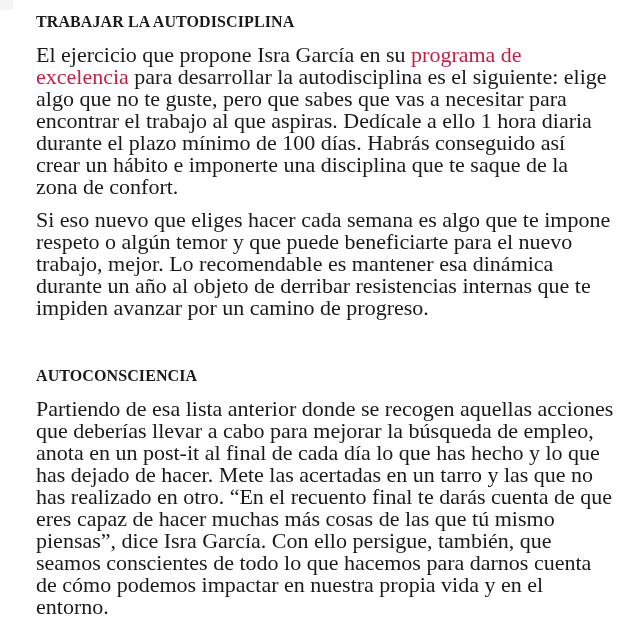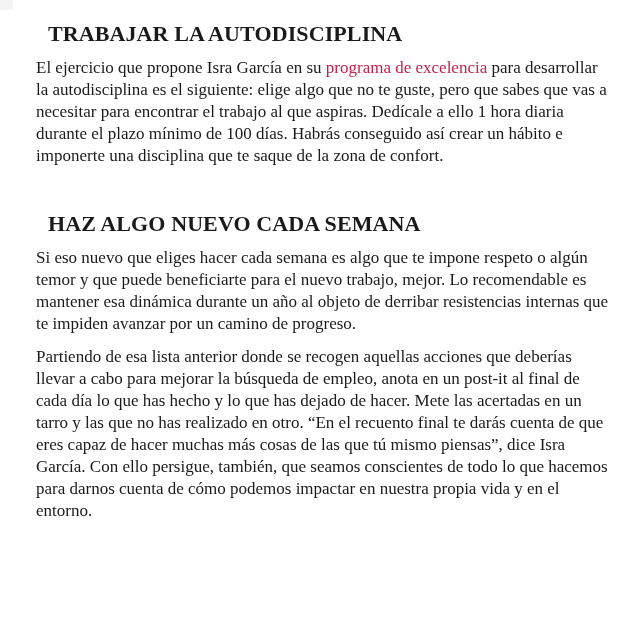--- a/index.html
+++ b/index.html
@@ -25,33 +25,33 @@
     top: 0;
     left: 0;
     width: 13px;
     height: 10px;
     background: var(--artifact-color);
   }
   main.article {
     padding: 11px 26px 0 36px;
   }
   section.article-section h2 {
-    font-size: 22px;
+    font-size: 16px;
     font-weight: bold;
     line-height: 22px;
     letter-spacing: 0.1px;
     color: var(--text-color);
-    margin: 12px;
+    margin: 0;
   }
   section.article-section + section.article-section h2 {
     margin-top: 46px;
   }
   section.article-section p {
     margin-top: 11px;
-    font-size: 17px;
+    font-size: 22px;
     line-height: 22px;
     color: var(--text-color);
   }
   a.inline-link {
     color: var(--link-color);
     text-decoration: none;
     cursor: pointer;
   }
 </style>
 </head>
@@ -60,24 +60,24 @@
 <div class="corner-artifact"></div>
 
 <main class="article">
 
   <section class="article-section">
     <h2>TRABAJAR LA AUTODISCIPLINA</h2>
     <p><span>El ejercicio que propone Isra García en su </span><a class="inline-link">programa de excelencia</a><span> para desarrollar la autodisciplina es el siguiente: elige algo que no te guste, pero que sabes que vas a necesitar para encontrar el trabajo al que aspiras. Dedícale a ello 1 hora diaria durante el plazo mínimo de 100 días. Habrás conseguido así crear un hábito e imponerte una disciplina que te saque de la zona de confort.</span></p>
   </section>
 
   <section class="article-section">
-    <h2>HAZ ALGO NUEVO CADA SEMANA</h2>
     <p>Si eso nuevo que eliges hacer cada semana es algo que te impone respeto o algún temor y que puede beneficiarte para el nuevo trabajo, mejor. Lo recomendable es mantener esa dinámica durante un año al objeto de derribar resistencias internas que te impiden avanzar por un camino de progreso.</p>
   </section>
 
   <section class="article-section">
   </section>
 
   <section class="article-section">
+    <h2>AUTOCONSCIENCIA</h2>
     <p>Partiendo de esa lista anterior donde se recogen aquellas acciones que deberías llevar a cabo para mejorar la búsqueda de empleo, anota en un post-it al final de cada día lo que has hecho y lo que has dejado de hacer. Mete las acertadas en un tarro y las que no has realizado en otro. “En el recuento final te darás cuenta de que eres capaz de hacer muchas más cosas de las que tú mismo piensas”, dice Isra García. Con ello persigue, también, que seamos conscientes de todo lo que hacemos para darnos cuenta de cómo podemos impactar en nuestra propia vida y en el entorno.</p>
   </section>
 
 </main>
 
 </body></html>

